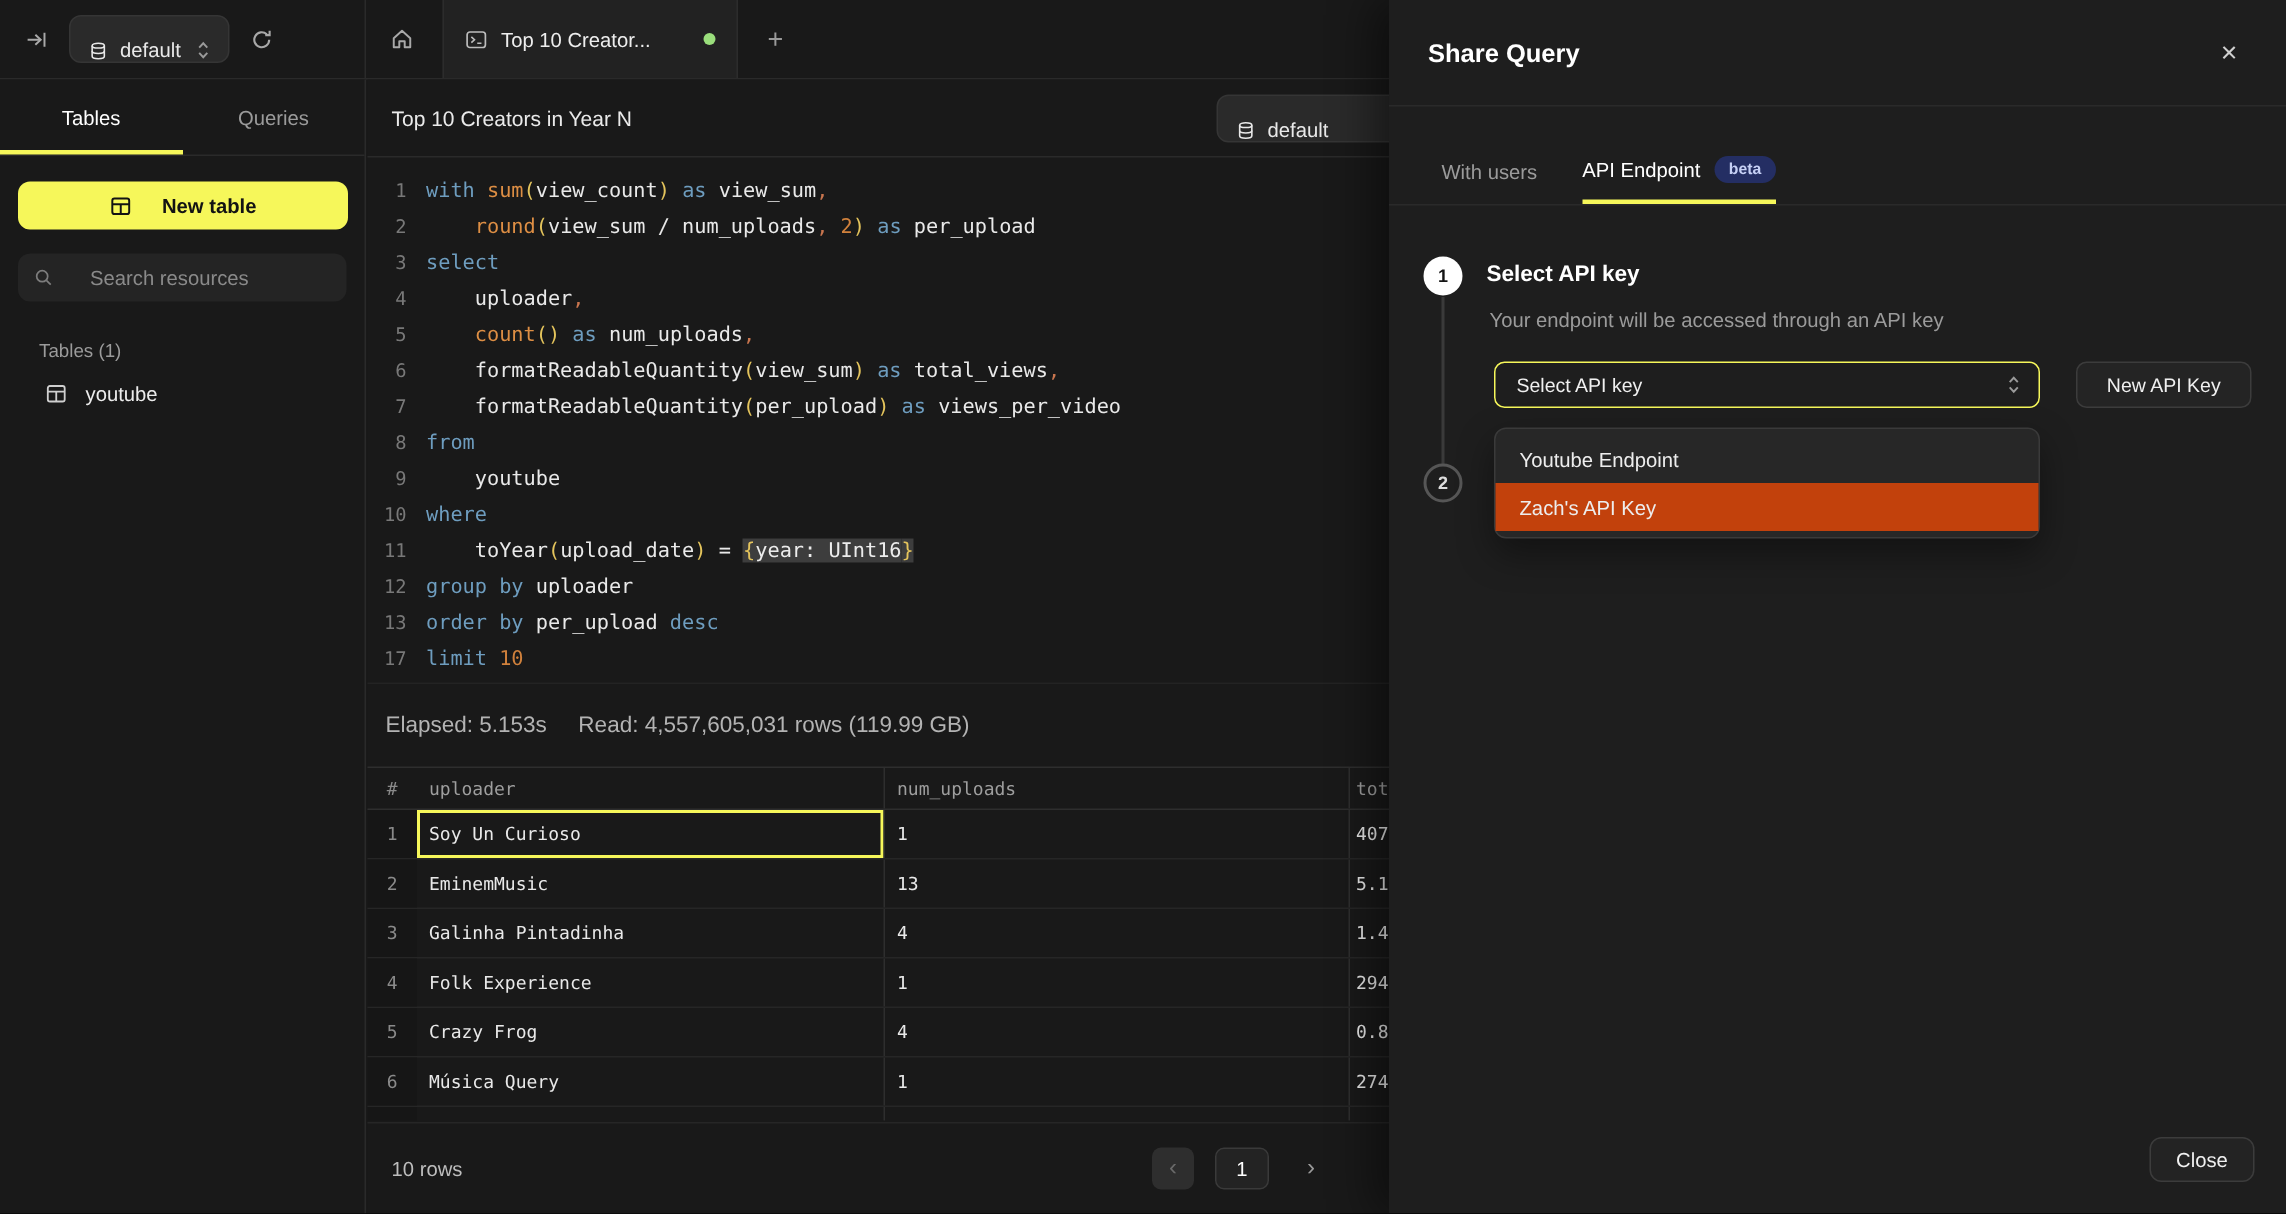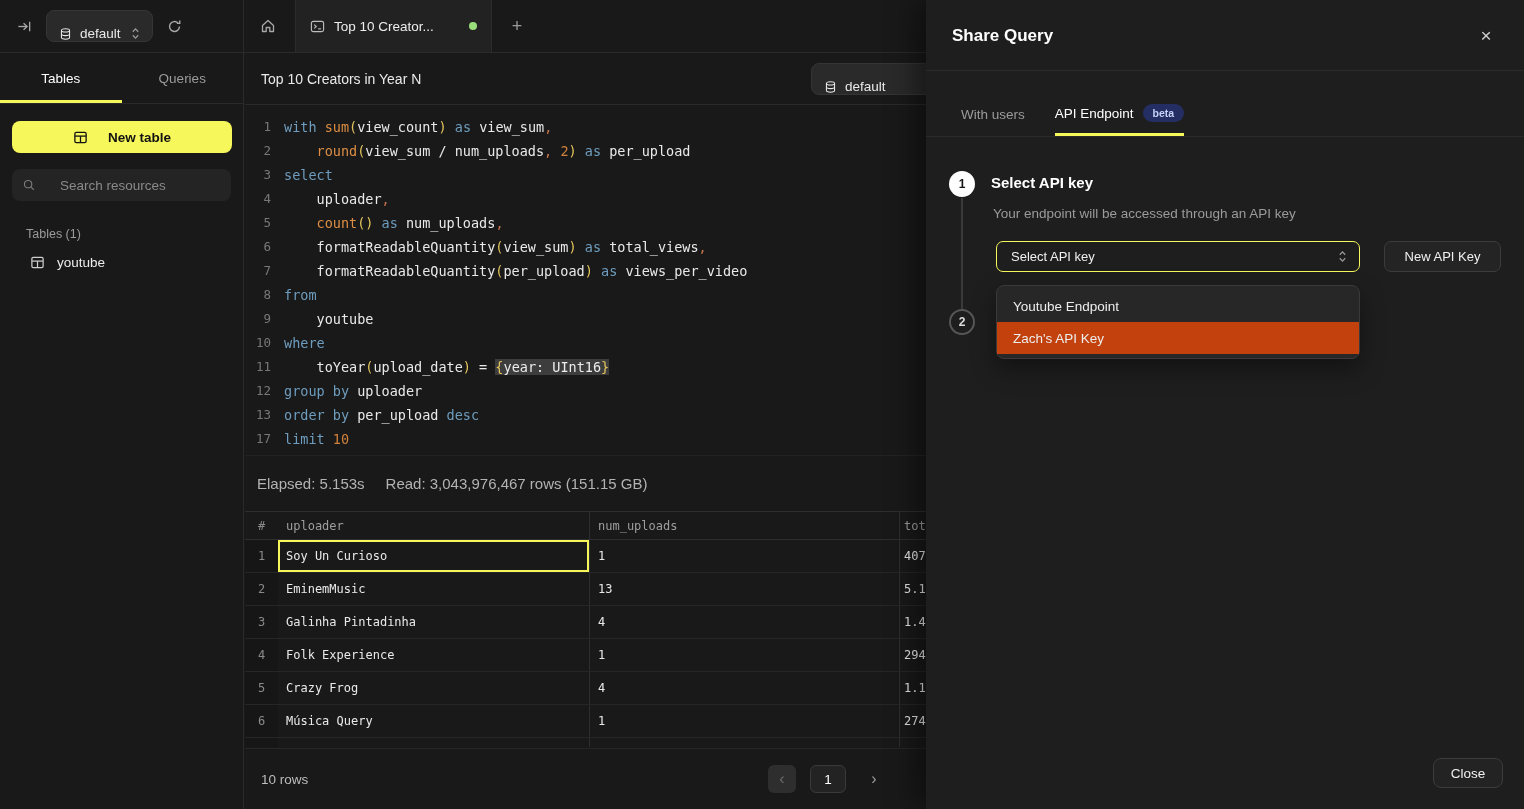--- a/index.html
+++ b/index.html
@@ -284,21 +284,21 @@
           <span class="line-code"><span class="tok-kw">order by</span><span class="tok-pl"> per_upload </span><span class="tok-kw">desc</span></span>
         </div>
         <div class="code-line">
           <span class="line-num">17</span>
           <span class="line-code"><span class="tok-kw">limit</span><span class="tok-pl"> </span><span class="tok-nm">10</span></span>
         </div>
       </div>
 
     <div class="results-toolbar">
       <span class="meta">Elapsed: 5.153s</span>
-      <span class="meta">Read: 3,043,976,467 rows (151.15 GB)</span>
+      <span class="meta">Read: 4,557,605,031 rows (119.99 GB)</span>
     </div>
 
     <div class="rtable">
       <div class="tr thead">
         <div class="td c0">#</div>
         <div class="td c1">uploader</div>
         <div class="td c2">num_uploads</div>
         <div class="td c3">tot</div>
       </div>
       <div>
@@ -323,21 +323,21 @@
           <div class="tr">
             <div class="td c0">4</div>
             <div class="td c1">Folk Experience</div>
             <div class="td c2">1</div>
             <div class="td c3">294</div>
           </div>
           <div class="tr">
             <div class="td c0">5</div>
             <div class="td c1">Crazy Frog</div>
             <div class="td c2">4</div>
-            <div class="td c3">1.1</div>
+            <div class="td c3">0.8</div>
           </div>
           <div class="tr">
             <div class="td c0">6</div>
             <div class="td c1">Música Query</div>
             <div class="td c2">1</div>
             <div class="td c3">274</div>
           </div>
         </div>
       <div class="tr partial">
         <div class="td c0"></div>

